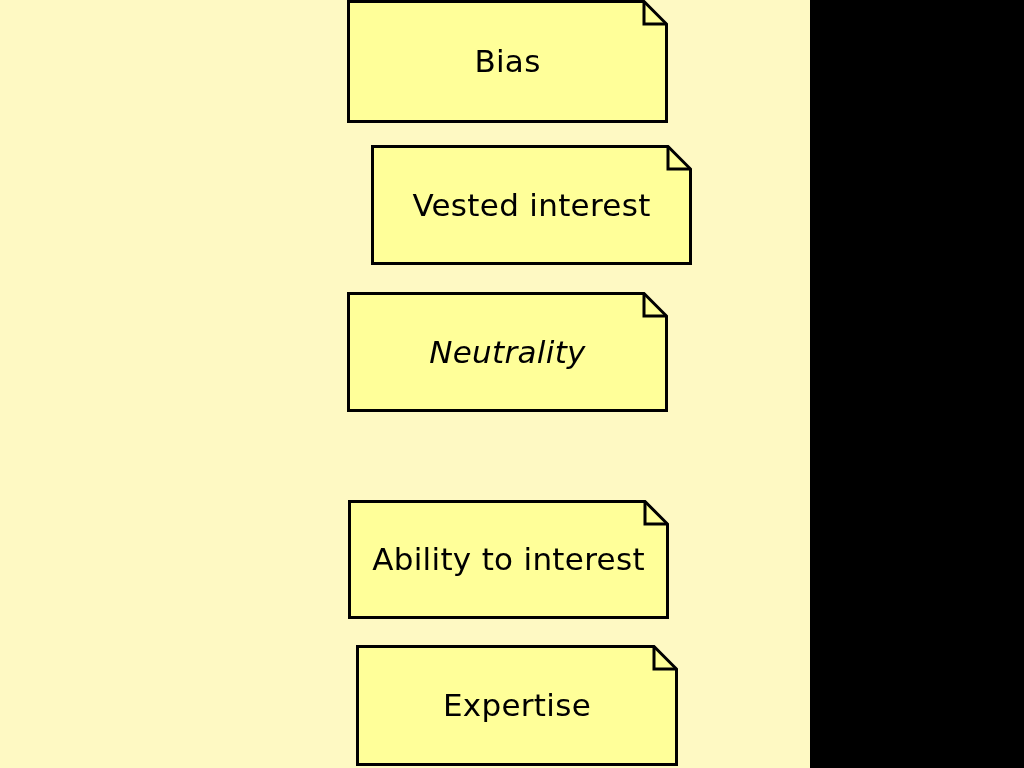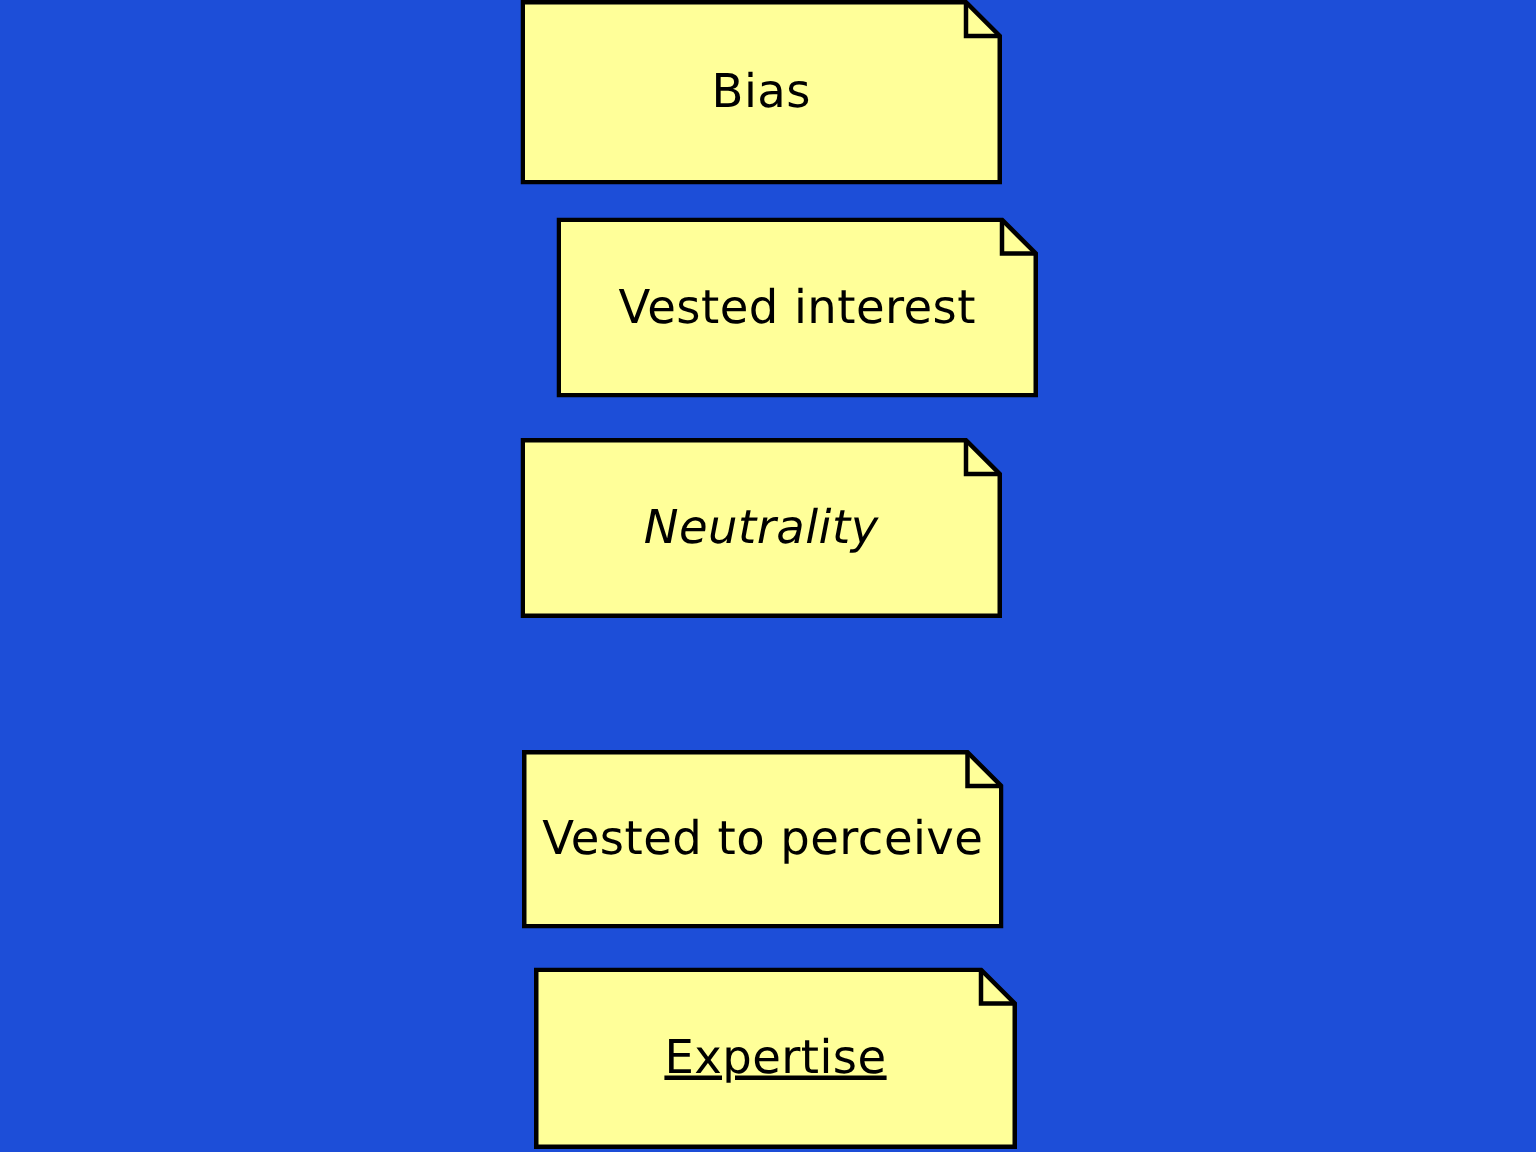--- a/index.html
+++ b/index.html
@@ -9,23 +9,23 @@
     background: #000000;
   }
   body {
     width: 1024px;
     height: 768px;
     overflow: hidden;
     font-family: "DejaVu Sans", sans-serif;
   }
   #canvas {
     position: relative;
-    width: 1024px;
+    width: 810px;
     height: 768px;
-    background: #1d4ed8;
+    background: #fef9c3;
   }
   .note-label {
     position: relative;
     z-index: 3;
     color: #000000;
     font-family: "DejaVu Sans", sans-serif;
     font-size: 31px;
     font-weight: 400;
     letter-spacing: 0.3px;
     text-align: center;
@@ -56,22 +56,22 @@
         <path d="M 1.5 1.5 L 297 1.5 L 319.5 24 L 319.5 118.5 L 1.5 118.5 Z" fill="#FFFF99" stroke="#000000" stroke-width="3" stroke-linejoin="miter"></path>
         <path d="M 297 1.5 L 297 24 L 319.5 24" fill="none" stroke="#000000" stroke-width="3"></path>
       </svg>
       <div class="note-label">Neutrality</div>
     </div>
     <div class="note-wrap" style="position: absolute; left: 348px; top: 500px; width: 321px; height: 119px; display: flex; align-items: center; justify-content: center;">
       <svg width="321" height="119" viewBox="0 0 321 119" style="position: absolute; left: 0px; top: 0px;">
         <path d="M 1.5 1.5 L 297 1.5 L 319.5 24 L 319.5 117.5 L 1.5 117.5 Z" fill="#FFFF99" stroke="#000000" stroke-width="3" stroke-linejoin="miter"></path>
         <path d="M 297 1.5 L 297 24 L 319.5 24" fill="none" stroke="#000000" stroke-width="3"></path>
       </svg>
-      <div class="note-label">Vested to perceive</div>
+      <div class="note-label">Ability to interest</div>
     </div>
-    <div class="note-wrap" style="position: absolute; left: 356px; top: 645px; width: 322px; height: 121px; display: flex; align-items: center; justify-content: center; text-decoration: underline;">
+    <div class="note-wrap" style="position: absolute; left: 356px; top: 645px; width: 322px; height: 121px; display: flex; align-items: center; justify-content: center;">
       <svg width="322" height="121" viewBox="0 0 322 121" style="position: absolute; left: 0px; top: 0px;">
         <path d="M 1.5 1.5 L 298 1.5 L 320.5 24 L 320.5 119.5 L 1.5 119.5 Z" fill="#FFFF99" stroke="#000000" stroke-width="3" stroke-linejoin="miter"></path>
         <path d="M 298 1.5 L 298 24 L 320.5 24" fill="none" stroke="#000000" stroke-width="3"></path>
       </svg>
       <div class="note-label">Expertise</div>
     </div>
   </div>
 
 </body></html>

